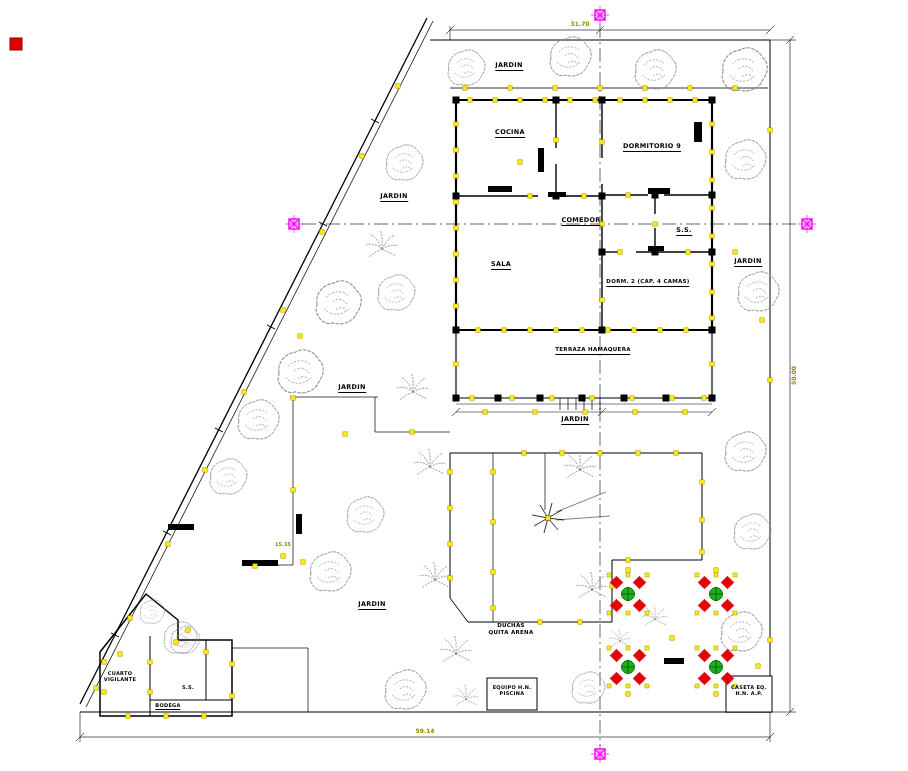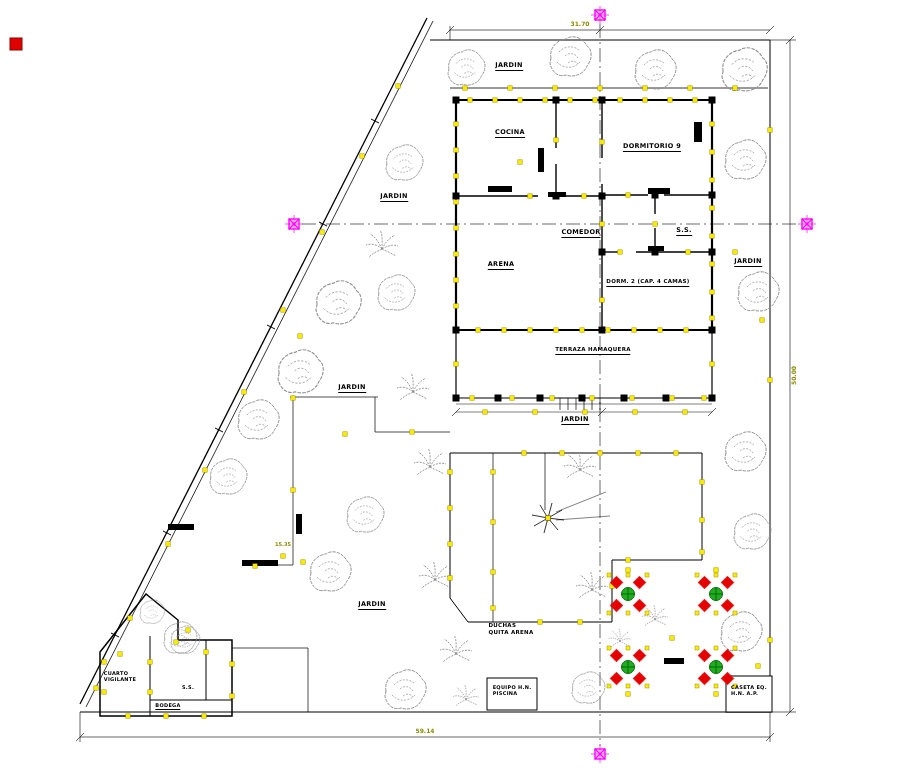--- a/index.html
+++ b/index.html
@@ -1,20 +1,20 @@
 <!DOCTYPE html>
 <html><head>
 <meta charset="utf-8">
 <style>
   html,body{margin:0;padding:0;background:#fff}
   .stage{position:relative;width:908px;height:771px;background:#ffffff;overflow:hidden;
          font-family:"DejaVu Sans",sans-serif}
   svg{position:absolute;left:0;top:0}
   .lbl{position:absolute;transform:translateX(-50%);font:600 6.5px "DejaVu Sans",sans-serif;
-       color:#000;letter-spacing:.3px;white-space:nowrap;line-height:1.25;text-align:left}
+       color:#000;letter-spacing:.3px;white-space:nowrap;line-height:1.25;text-align:center}
   .u{border-bottom:1px solid #000;padding-bottom:1px}
   .sm{font-size:5.5px}
   .xs{font-size:5px}
   .dim{position:absolute;transform:translateX(-50%);font:600 6px "DejaVu Sans",sans-serif;
        color:#8b8b00;white-space:nowrap}
   .dim-rot{transform:translateX(-50%) rotate(-90deg)}
   .twoline span{display:block}
 </style>
 </head>
 <body>
@@ -386,22 +386,22 @@
 
 <span class="lbl u" style="left:509px;top:61px">JARDIN</span>
 <span class="lbl u" style="left:394px;top:192px">JARDIN</span>
 <span class="lbl u" style="left:352px;top:383px">JARDIN</span>
 <span class="lbl u" style="left:748px;top:257px">JARDIN</span>
 <span class="lbl u" style="left:575px;top:415px">JARDIN</span>
 <span class="lbl u" style="left:372px;top:600px">JARDIN</span>
 
 <span class="lbl u" style="left:510px;top:128px">COCINA</span>
 <span class="lbl u" style="left:652px;top:142px">DORMITORIO 9</span>
-<span class="lbl u" style="left:581px;top:228px">COMEDOR</span>
-<span class="lbl u" style="left:501px;top:260px">ARENA</span>
+<span class="lbl u" style="left:581px;top:216px">COMEDOR</span>
+<span class="lbl u" style="left:501px;top:260px">SALA</span>
 <span class="lbl u" style="left:684px;top:226px">S.S.</span>
 <span class="lbl u sm" style="left:648px;top:278px">DORM. 2 (CAP. 4 CAMAS)</span>
 <span class="lbl u sm" style="left:593px;top:346px">TERRAZA HAMAQUERA</span>
 
 <div class="lbl sm twoline" style="left:511px;top:622px">
   <span>DUCHAS</span>
   <span>QUITA ARENA</span>
 </div>
 
 <div class="lbl xs twoline" style="left:120px;top:670px">

